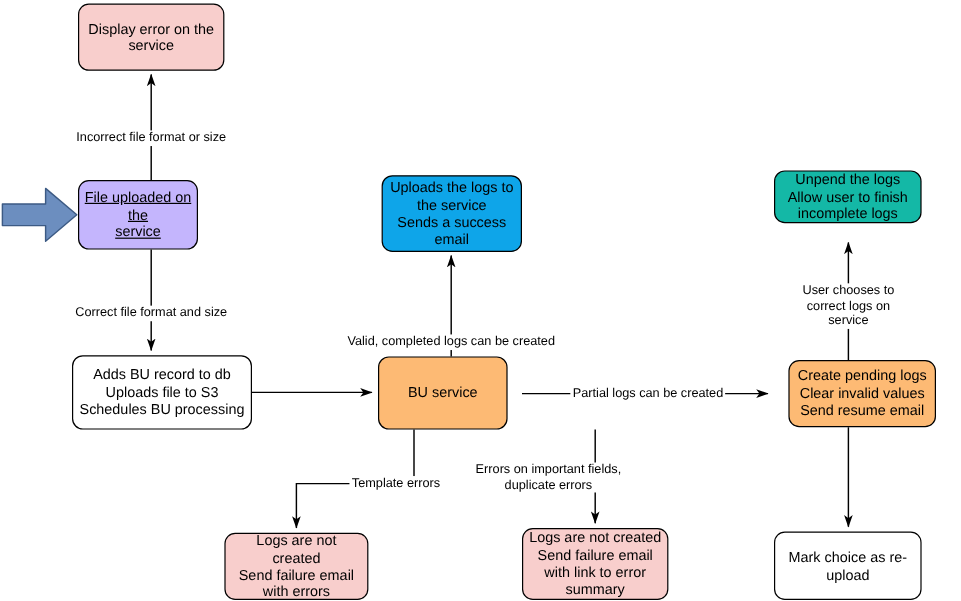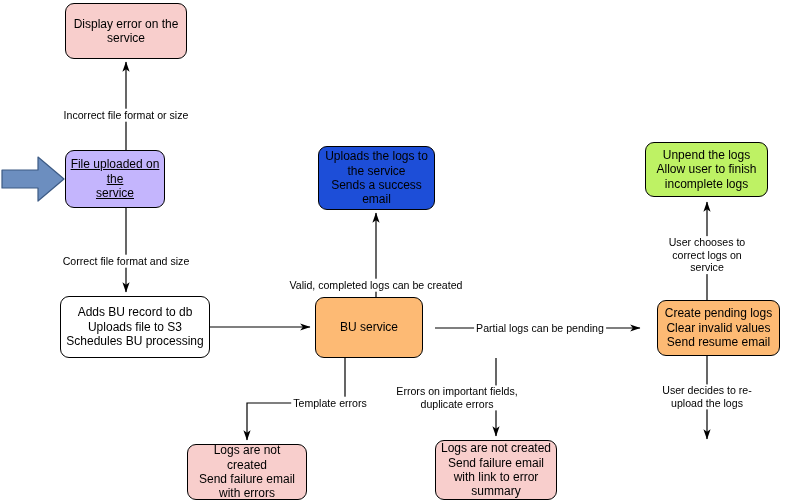--- a/index.html
+++ b/index.html
@@ -90,55 +90,56 @@
   <div class="node" style="left:65px; top:3px; width:122px; height:56px; background:#f8cecc;">Display error on the
 service</div>
 
   <div class="node" style="left:65px; top:150px; width:100px; height:58px; background:#c4b5fd;text-decoration:underline;">File uploaded on the
 service</div>
 
   <div class="node" style="left:60px; top:296px; width:150px; height:62px; background:#ffffff;">Adds BU record to db
 Uploads file to S3
 Schedules BU processing</div>
 
-  <div class="node" style="left:318px; top:146px; width:117px; height:64px; background:#1d4ed8;">Uploads the logs to
+  <div class="node" style="left:318px; top:146px; width:117px; height:64px; background:#0ea5e9;">Uploads the logs to
 the service
 Sends a success
 email</div>
 
   <div class="node" style="left:315px; top:297px; width:108px; height:61px; background:#fdba74;">BU service</div>
 
   <div class="node" style="left:187px; top:444px; width:120px; height:56px; background:#f8cecc;">Logs are not created
 Send failure email
 with errors</div>
 
   <div class="node" style="left:435px; top:440px; width:122px; height:60px; background:#f8cecc;">Logs are not created
 Send failure email
 with link to error
 summary</div>
 
-  <div class="node" style="left:645px; top:142px; width:123px; height:55px; background:#bef264;">Unpend the logs
+  <div class="node" style="left:645px; top:142px; width:123px; height:44px; background:#14b8a6;">Unpend the logs
 Allow user to finish
 incomplete logs</div>
 
   <div class="node" style="left:645px; top:300px; width:123px; height:56px; background:#fdba74;margin-left:12px;">Create pending logs
 Clear invalid values
 Send resume email</div>
 
+  <div class="node" style="left:645px; top:443px; width:123px; height:57px; background:#ffffff;">Mark choice as re-
+upload</div>
 
   <div class="edge-label" style="left:126px; top:115px; transform:translate(-50%,-50%);">Incorrect file format or size</div>
 
   <div class="edge-label" style="left:126px; top:261px; transform:translate(-50%,-50%);">Correct file format and size</div>
 
   <div class="edge-label" style="left:376px; top:258px; transform:translate(-50%,-50%);margin-top:27px;">Valid, completed logs can be created</div>
 
-  <div class="edge-label" style="left:540px; top:328px; transform:translate(-50%,-50%);">Partial logs can be pending</div>
+  <div class="edge-label" style="left:540px; top:328px; transform:translate(-50%,-50%);">Partial logs can be created</div>
 
   <div class="edge-label" style="left:330px; top:403px; transform:translate(-50%,-50%);">Template errors</div>
 
   <div class="edge-label" style="left:457px; top:398px; transform:translate(-50%,-50%);">Errors on important fields,
 duplicate errors</div>
 
   <div class="edge-label" style="left:707px; top:255px; transform:translate(-50%,-50%);">User chooses to correct logs on service</div>
 
-  <div class="edge-label" style="left:707px; top:397px; transform:translate(-50%,-50%);">User decides to re-upload the logs</div>
 
 </div>
 
 </body></html>

